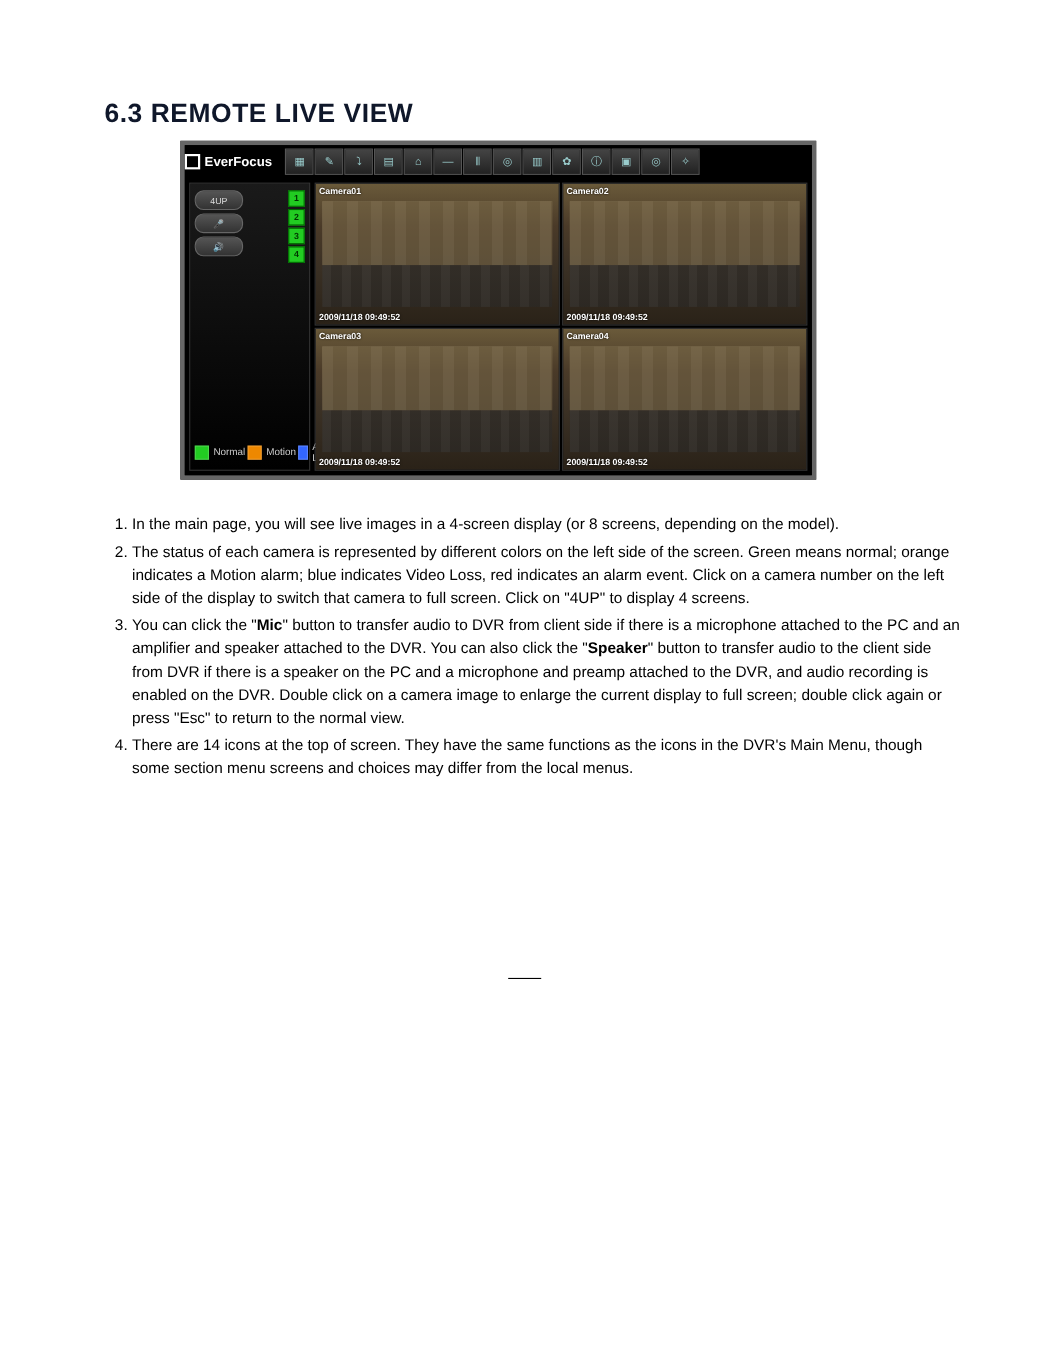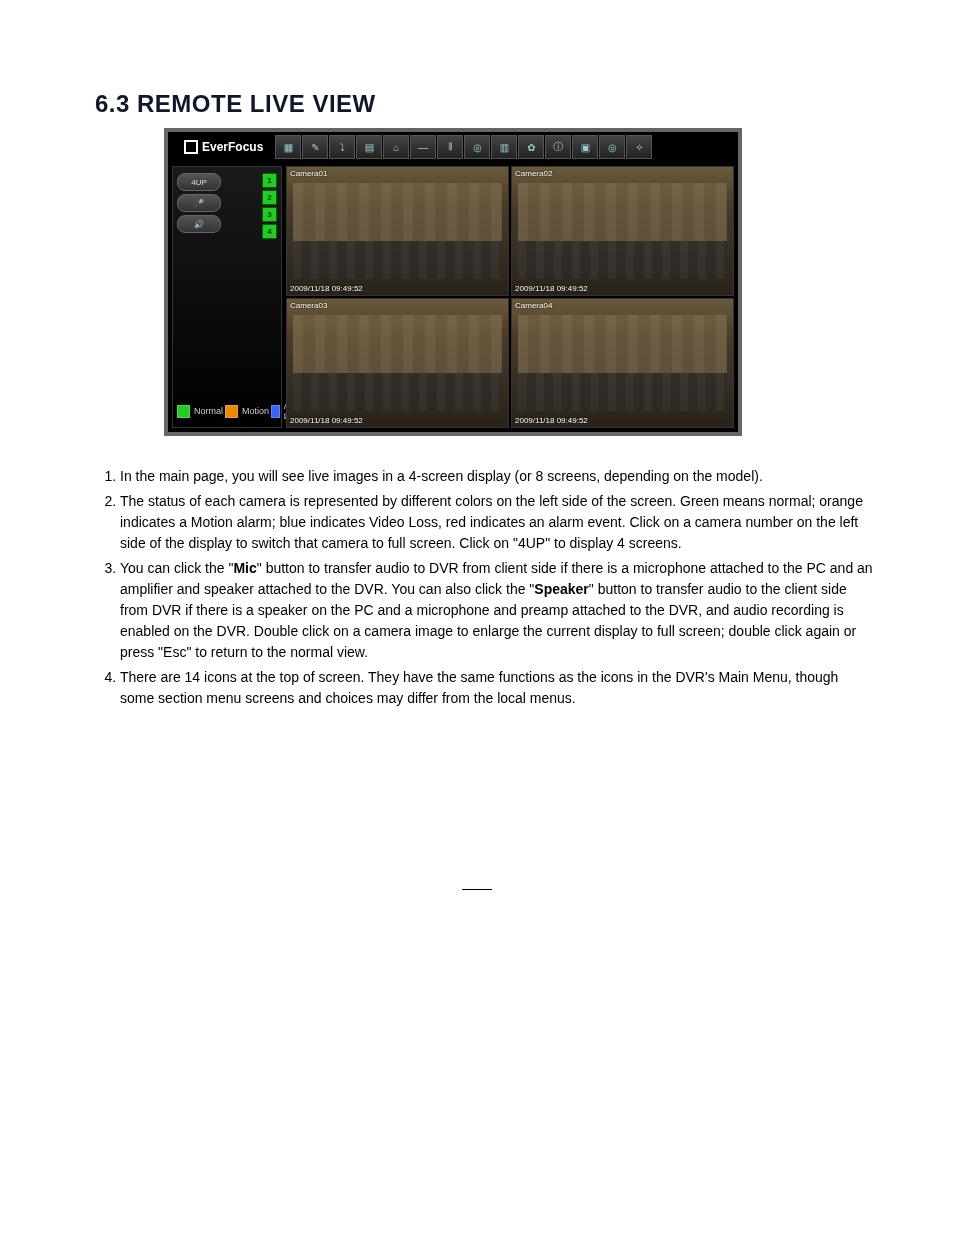--- a/index.html
+++ b/index.html
@@ -25,21 +25,21 @@
   .dvr-frame {
     width: 570px;
     border: 4px solid #666;
     background: #000;
   }
   .dvr-topbar {
     display: flex;
     align-items: center;
     background: #000;
     height: 26px;
-    padding: 2px 16px;
+    padding: 2px 0;
     gap: 4px;
   }
   .brand {
     display: flex;
     align-items: center;
     color: #fff;
     font-weight: bold;
     font-size: 12px;
     gap: 4px;
     margin-right: 8px;
@@ -143,20 +143,21 @@
     height: 11px;
     border: 1px solid #fff3;
   }
   .grid {
     flex: 1;
     display: grid;
     grid-template-columns: 1fr 1fr;
     grid-template-rows: 1fr 1fr;
     gap: 2px;
     padding: 4px 4px 4px 0;
+    font-weight: bold;
   }
   .cam {
     position: relative;
     background: linear-gradient(180deg,#6a5a3a 0%,#4a3a28 30%,#3a3024 60%,#2a2218 100%);
     border: 1px solid #333;
     overflow: hidden;
   }
   .cam::before {
     content: "";
     position: absolute;

